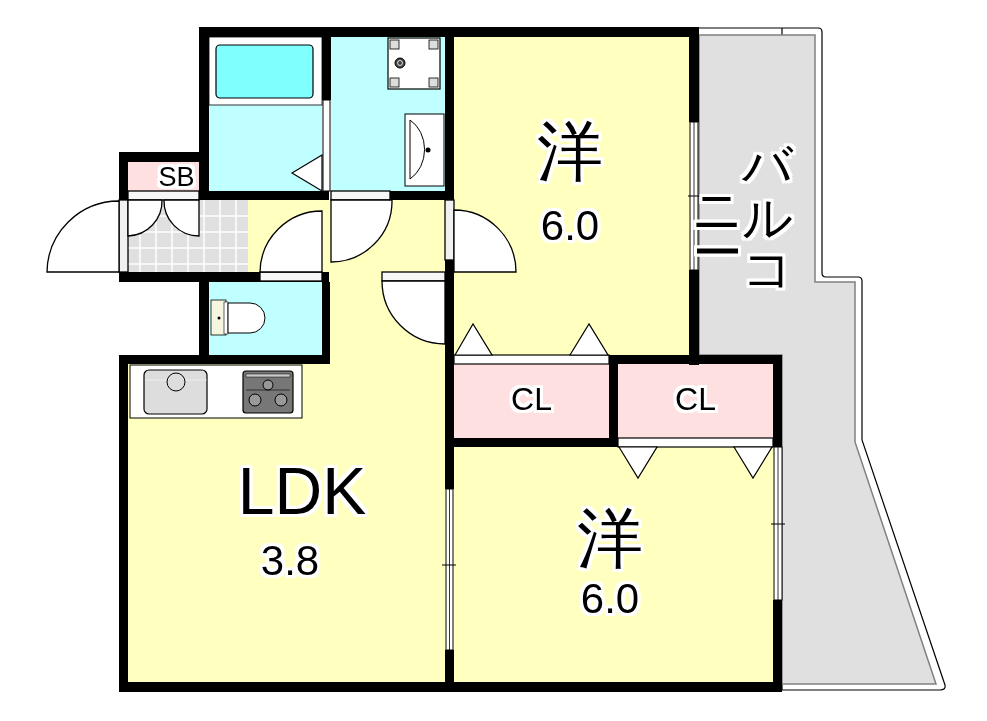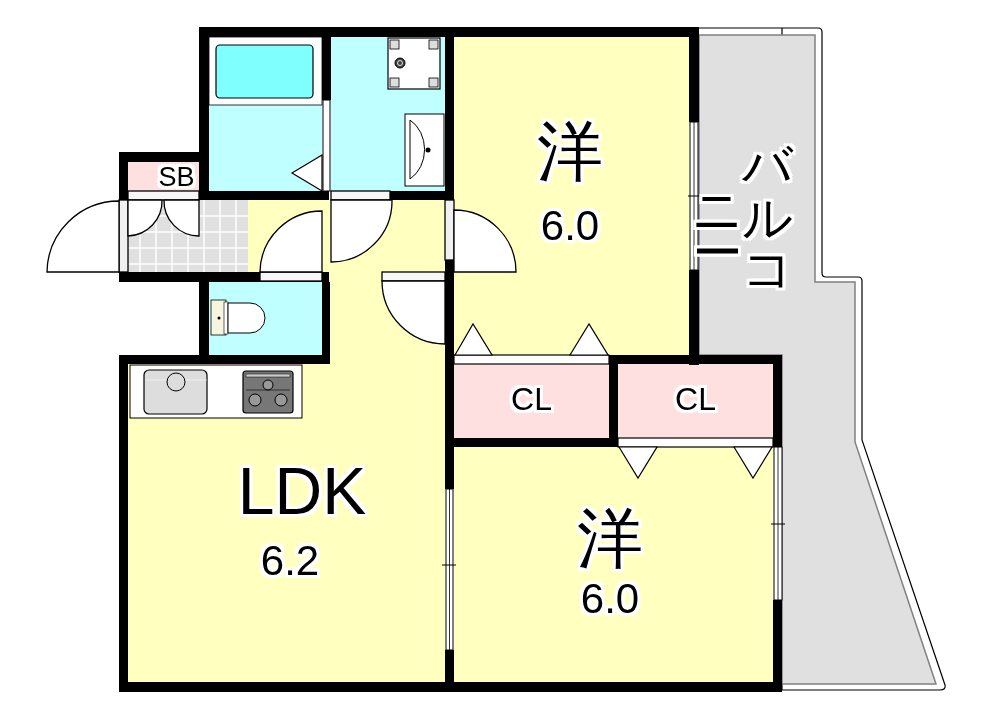--- a/index.html
+++ b/index.html
@@ -185,15 +185,15 @@
 <div class="lbl room-name" style="left:490px;top:118px;width:160px;">洋</div>
 <div class="lbl room-size" style="left:490px;top:205px;width:160px;">6.0</div>
 
 <div class="lbl cl" style="left:454px;top:383px;width:155px;">CL</div>
 <div class="lbl cl" style="left:618px;top:383px;width:155px;">CL</div>
 
 <div class="lbl room-name" style="left:530px;top:505px;width:160px;">洋</div>
 <div class="lbl room-size" style="left:530px;top:578px;width:160px;">6.0</div>
 
 <div class="lbl room-name" style="left:202px;top:458px;width:200px;">LDK</div>
-<div class="lbl room-size" style="left:190px;top:540px;width:200px;">6.2</div>
+<div class="lbl room-size" style="left:190px;top:540px;width:200px;">3.8</div>
 
 <div class="lbl balcony" style="left:733px;top:82px;height:230px;">バルコニー</div>
 
 </body></html>

